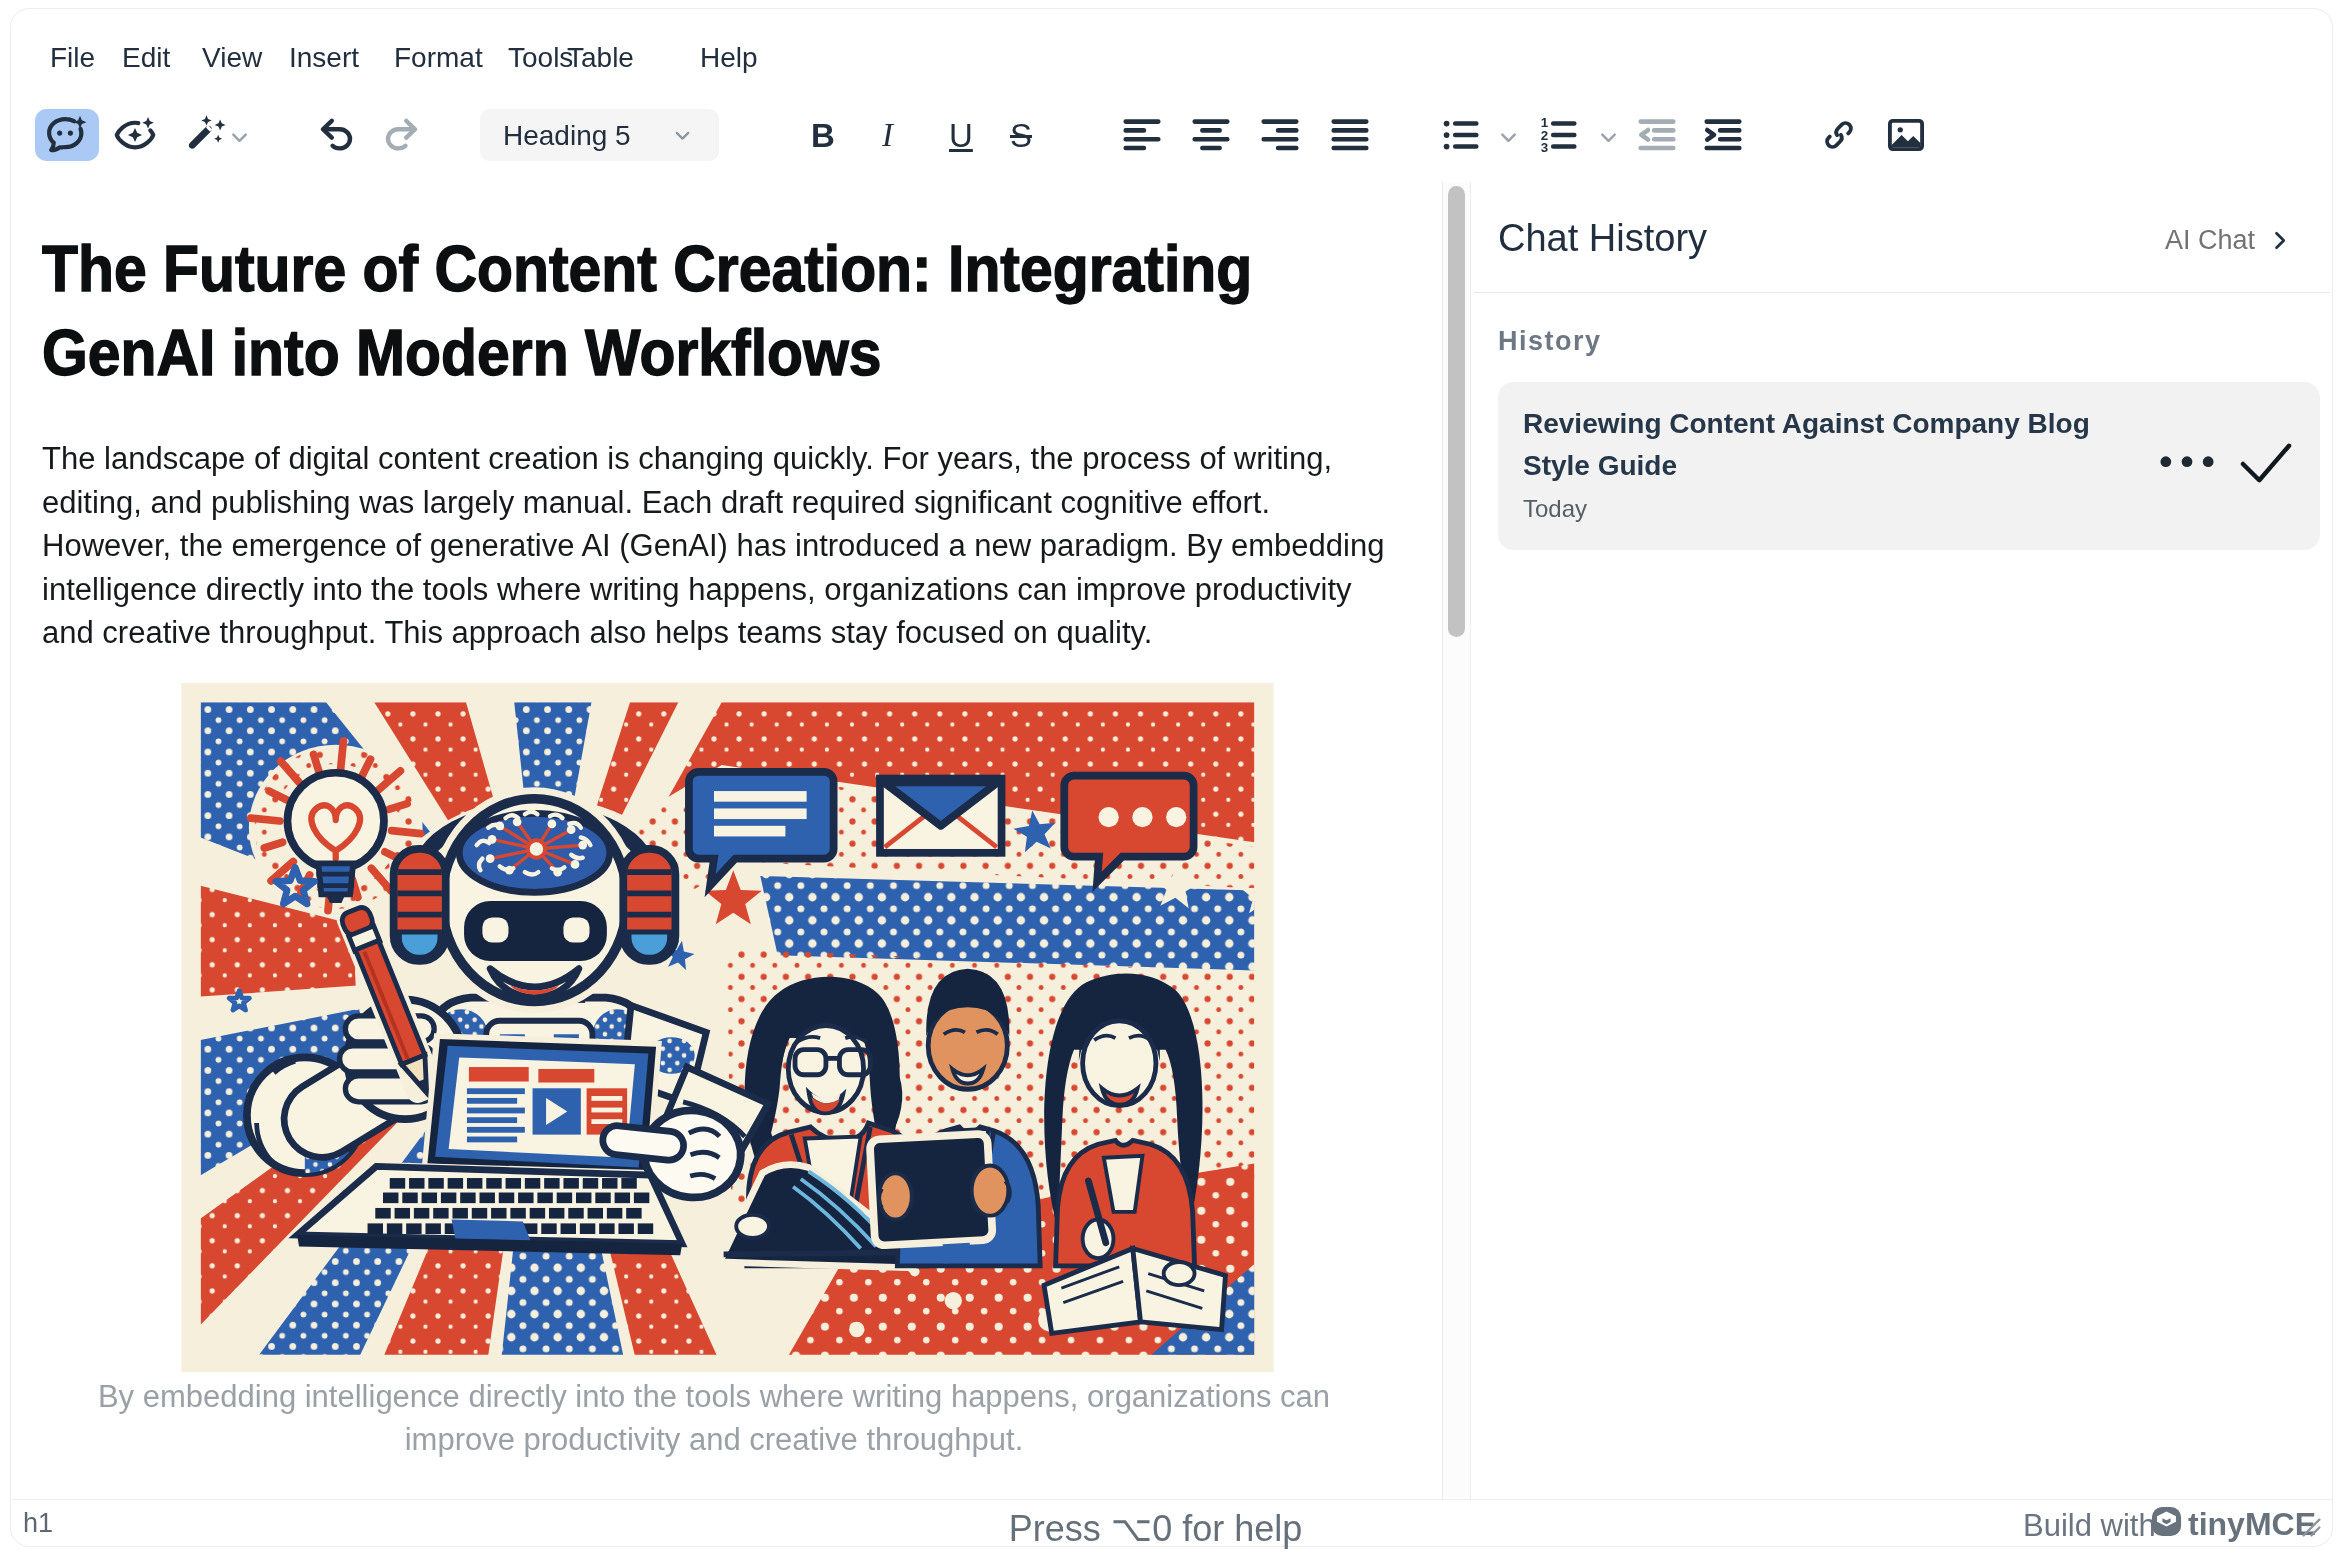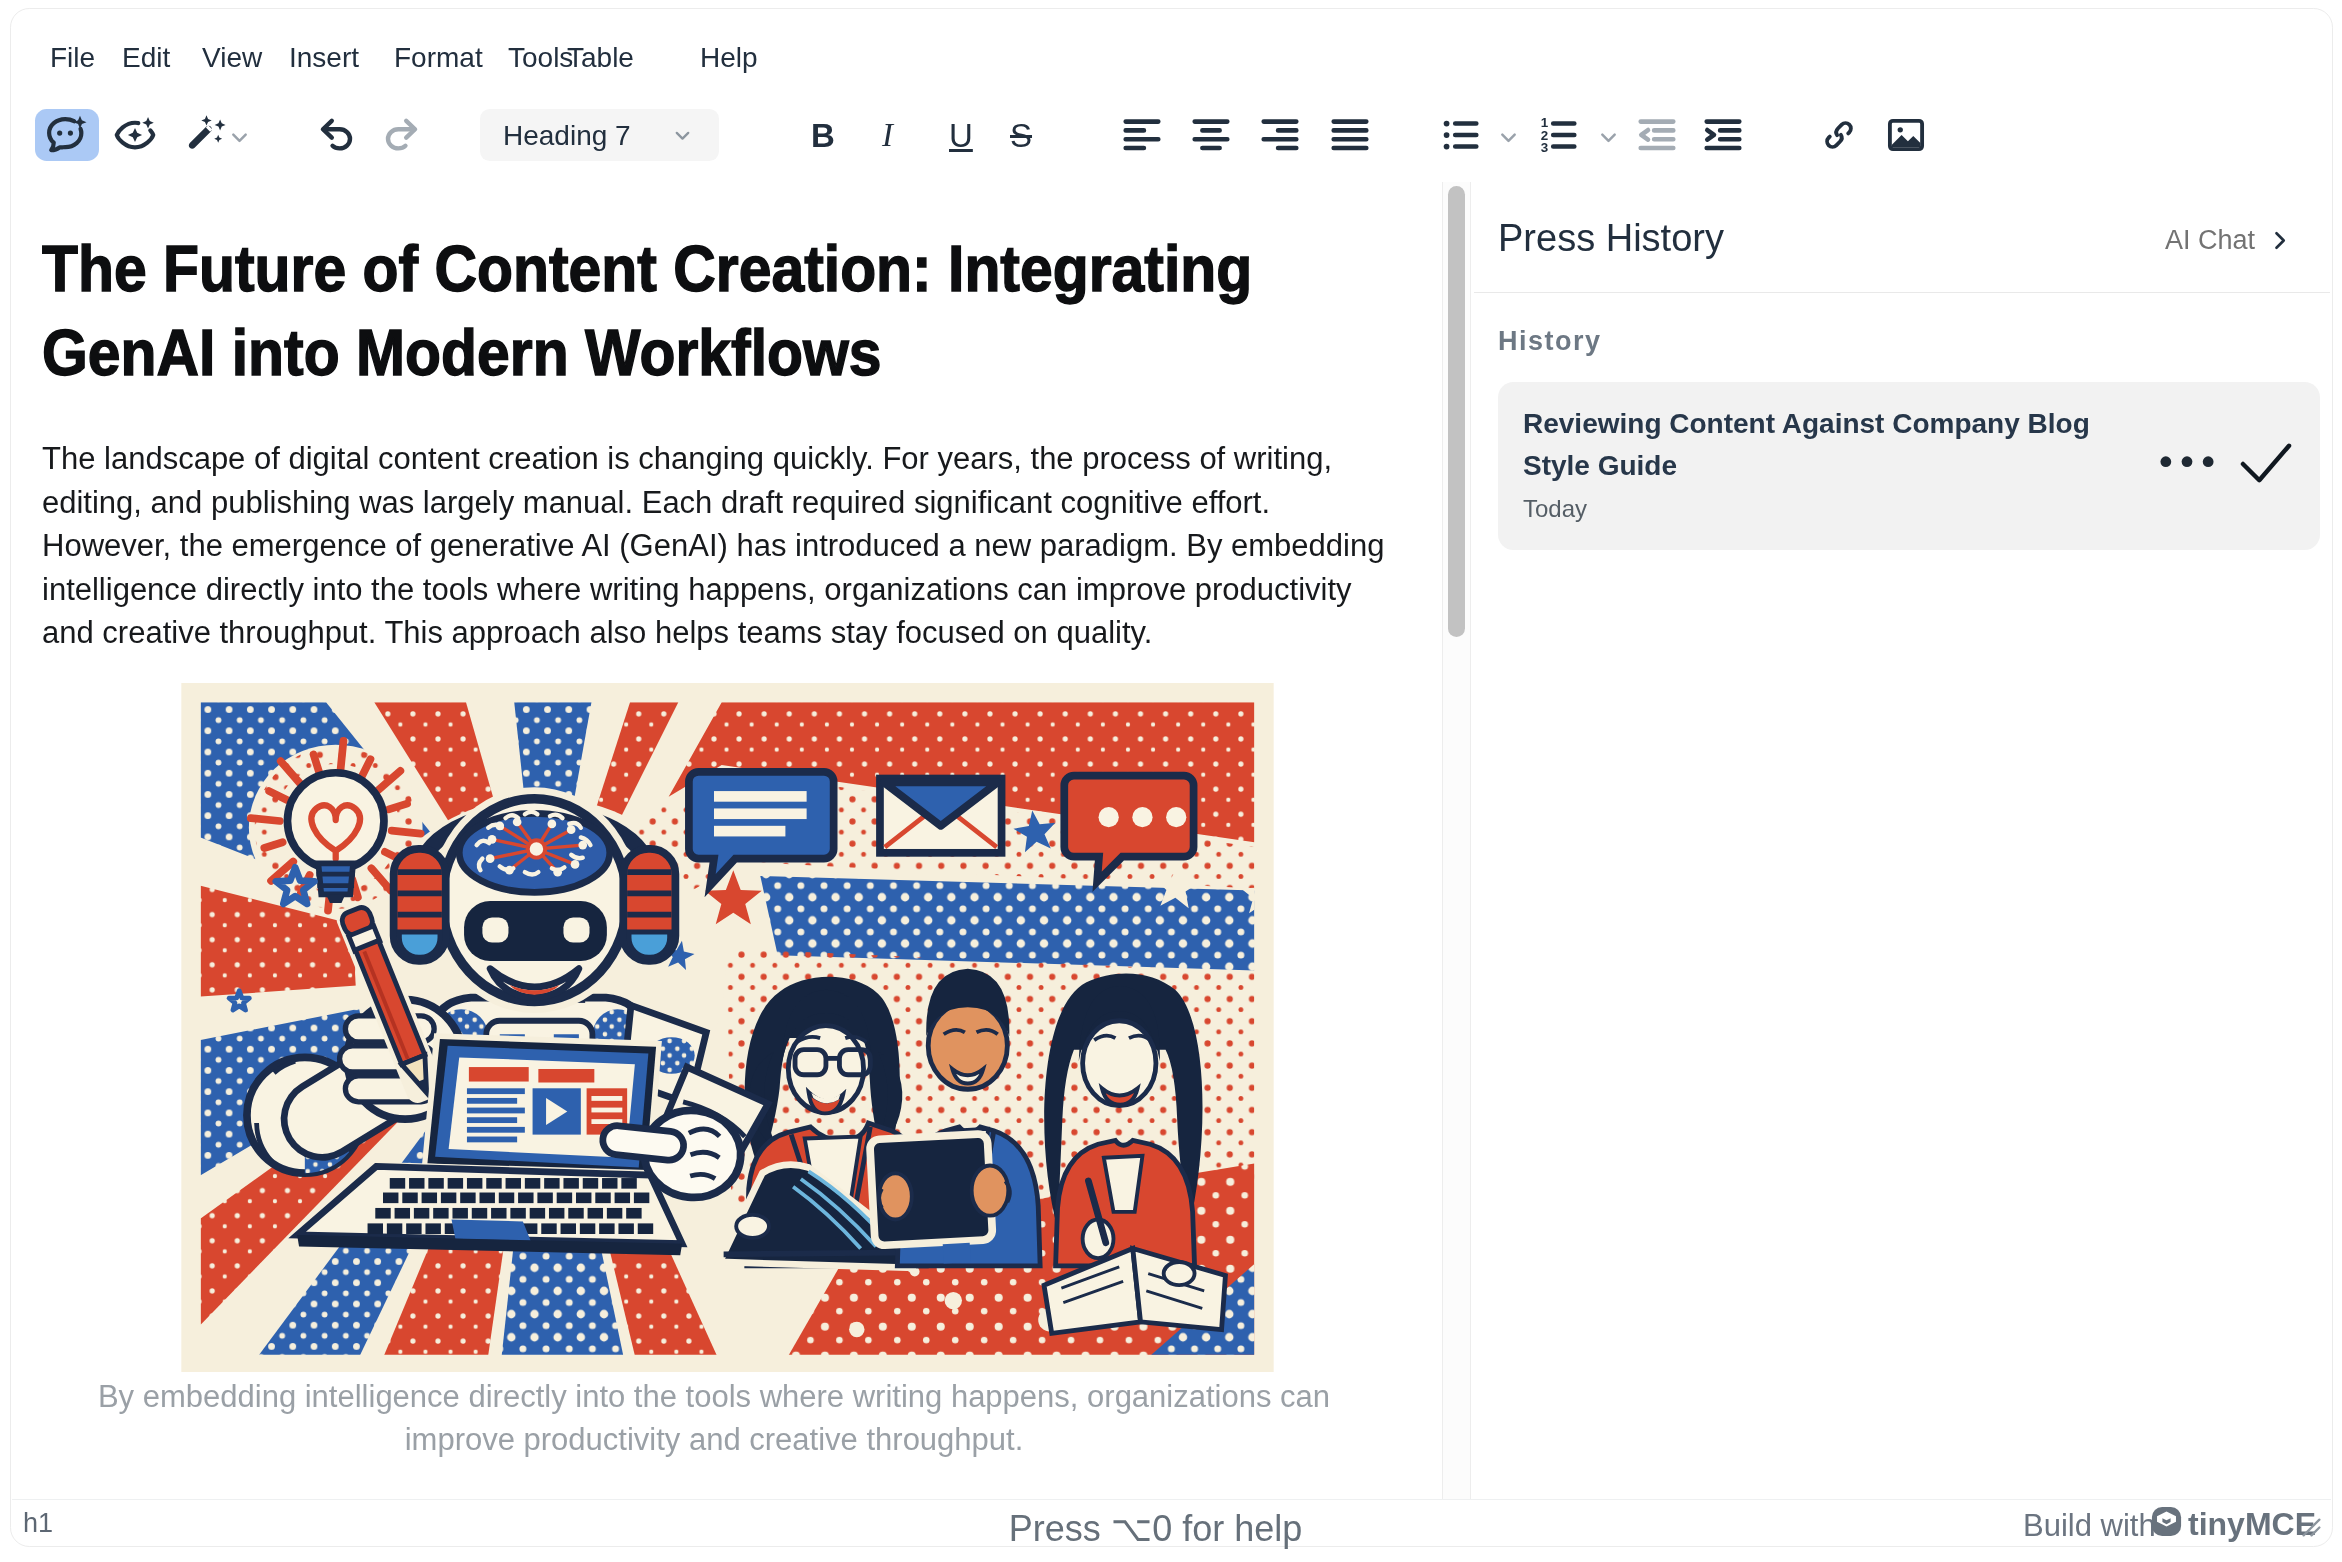--- a/index.html
+++ b/index.html
@@ -50,21 +50,21 @@
 </svg>
 <svg class="abs tbtn" style="left:313px;" viewBox="0 0 24 24" fill="none" stroke="#222f3e" stroke-width="2.3" stroke-linecap="round" stroke-linejoin="round">
   <path d="M9.8 4.6 L5.2 9 L9.8 13.4"></path>
   <path d="M5.6 9 H13.9 C16.9 9 19.3 11.2 19.3 14 C19.3 16.8 16.9 19 13.9 19 C12.4 19 11.1 18.5 10.2 17.6"></path>
 </svg>
 <svg class="abs tbtn" style="left:379px;" viewBox="0 0 24 24" fill="none" stroke="#a4acb4" stroke-width="2.3" stroke-linecap="round" stroke-linejoin="round">
   <path d="M14.2 4.6 L18.8 9 L14.2 13.4"></path>
   <path d="M18.4 9 H10.1 C7.1 9 4.7 11.2 4.7 14 C4.7 16.8 7.1 19 10.1 19 C11.6 19 12.9 18.5 13.8 17.6"></path>
 </svg>
 <div class="abs" style="left:480px;top:109px;width:239px;height:52px;border-radius:9.7px;background:#f5f5f5;"></div>
-<span class="abs" style="left:503px;top:120px;font-size:28px;color:#222f3e;">Heading 7</span>
+<span class="abs" style="left:503px;top:120px;font-size:28px;color:#222f3e;">Heading 5</span>
 <svg class="abs" style="left:670px;top:123px;width:25px;height:25px;" viewBox="0 0 24 24" fill="none" stroke="#8d969f" stroke-width="2.2" stroke-linecap="round" stroke-linejoin="round">
   <path d="M6.5 9.5 L12 15 L17.5 9.5"></path>
 </svg>
 <span class="abs" style="left:811px;top:117px;font-size:33px;font-weight:bold;color:#222f3e;">B</span>
 <span class="abs" style="left:882px;top:117px;font-size:33px;font-style:italic;font-family:'Liberation Serif',serif;color:#222f3e;">I</span>
 <span class="abs" style="left:949px;top:117px;font-size:33px;color:#222f3e;text-decoration:underline;">U</span>
 <span class="abs" style="left:1010px;top:117px;font-size:33px;color:#222f3e;text-decoration:line-through;">S</span>
 
 <svg class="abs tbtn" style="left:1119px;" viewBox="0 0 24 24" stroke="#222f3e" stroke-width="2.4" stroke-linecap="round">
   <path d="M3.5 5 H20.5 M3.5 9.6 H13 M3.5 14.2 H20.5 M3.5 18.8 H13"></path>
@@ -124,21 +124,21 @@
 <span class="abs pline" style="left:42px;top:487px;">editing, and publishing was largely manual. Each draft required significant cognitive effort.</span>
 <span class="abs pline" style="left:42px;top:530px;">However, the emergence of generative AI (GenAI) has introduced a new paradigm. By embedding</span>
 <span class="abs pline" style="left:42px;top:574px;">intelligence directly into the tools where writing happens, organizations can improve productivity</span>
 <span class="abs pline" style="left:42px;top:617px;">and creative throughput. This approach also helps teams stay focused on quality.</span>
 <div class="abs" style="left:42px;top:1381px;width:1344px;text-align:center;"><span class="capline">By embedding intelligence directly into the tools where writing happens, organizations can</span></div>
 <div class="abs" style="left:42px;top:1424px;width:1344px;text-align:center;"><span class="capline">improve productivity and creative throughput.</span></div>
 
 <div class="abs" style="left:1442px;top:182px;width:29px;height:1317px;background:#fcfcfc;border-left:1.9px solid #ededed;border-right:1.9px solid #ededed;"></div>
 <div class="abs" style="left:1448px;top:186px;width:17.4px;height:451px;border-radius:8.7px;background:#c2c2c2;"></div>
 
-<span class="abs" style="left:1498px;top:217px;font-size:38px;line-height:42px;color:#222f3e;">Press History</span>
+<span class="abs" style="left:1498px;top:217px;font-size:38px;line-height:42px;color:#222f3e;">Chat History</span>
 <span class="abs" style="left:2165px;top:224px;font-size:27px;line-height:33px;font-weight:normal;color:#737373;">AI Chat</span>
 <svg class="abs" style="left:2265px;top:226px;width:29px;height:29px;" viewBox="0 0 24 24" fill="none" stroke="#222f3e" stroke-width="2.2" stroke-linecap="round" stroke-linejoin="round">
   <path d="M9.5 6 L15.5 12 L9.5 18"></path>
 </svg>
 <div class="abs" style="left:1474px;top:292px;width:856px;border-top:1.9px solid #e9e9e9;"></div>
 <span class="abs" style="left:1498px;top:326px;font-size:27px;font-weight:bold;letter-spacing:1.5px;color:#6d7884;">History</span>
 <div class="abs" style="left:1498px;top:382px;width:822px;height:168px;border-radius:15.4px;background:#f2f2f2;"></div>
 <span class="abs" style="left:1523px;top:403px;font-size:28px;line-height:42px;font-weight:bold;color:#27374a;">Reviewing Content Against Company Blog<br>Style Guide</span>
 <span class="abs" style="left:1523px;top:495px;font-size:24px;color:#555e66;">Today</span>
 <svg class="abs" style="left:2153px;top:454px;width:68px;height:15.4px;" viewBox="0 0 70 16">

